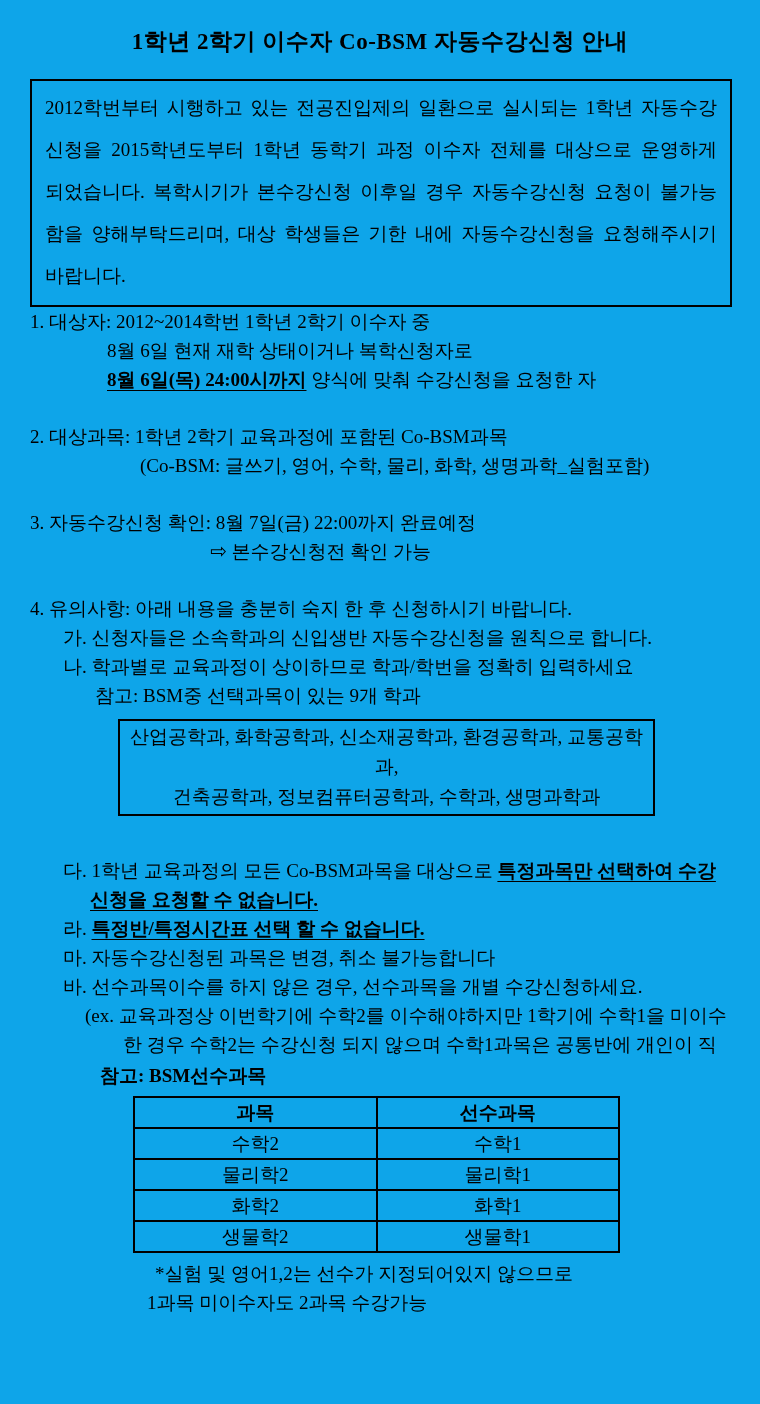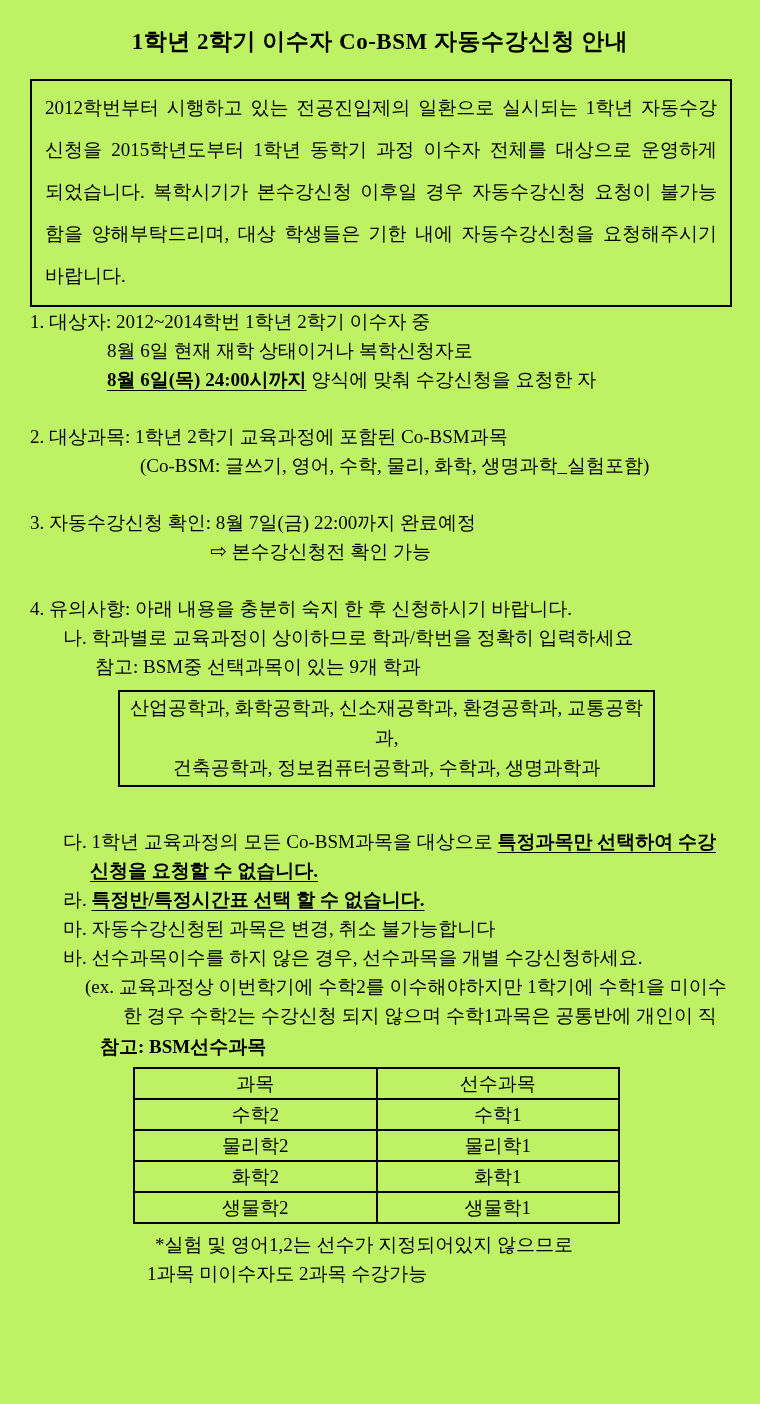--- a/index.html
+++ b/index.html
@@ -1,20 +1,20 @@
 <!DOCTYPE html>
 <html><head>
 <meta charset="utf-8">
 <style>
   html, body { margin: 0; padding: 0; background: #ffffff; }
   .page {
     position: relative;
     width: 760px;
     height: 1404px;
-    background: #bef264;
+    background: #0ea5e9;
     color: #000000;
     font-family: "Liberation Serif", "DejaVu Serif", serif;
     font-size: 19px;
     overflow: hidden;
     box-sizing: border-box;
     padding-top: 26px;
   }
   .doc-title {
     margin: 0;
     font-size: 23px;
@@ -67,21 +67,21 @@
     table-layout: fixed;
   }
   .prereq-table th, .prereq-table td {
     border: 2px solid #000;
     height: 29px;
     text-align: center;
     vertical-align: middle;
     font-size: 19px;
     padding: 0;
   }
-  .prereq-table th { font-weight: normal; text-align: center; }
+  .prereq-table th { font-weight: bold; text-align: center; }
   .arrow {
     font-family: "DejaVu Sans", sans-serif;
     font-size: 20px;
   }
   .note-lines { margin-top: 6px; }
 </style>
 </head>
 <body>
 
 <div class="page">
@@ -108,20 +108,21 @@
   <div class="sec mt-sec">
     <div class="line">3. 자동수강신청 확인: 8월 7일(금) 22:00까지 완료예정</div>
     <div class="line indent-180">
       <span class="arrow">⇨</span>
       <span>본수강신청전 확인 가능</span>
     </div>
   </div>
 
   <div class="sec mt-sec">
     <div class="line">4. 유의사항: 아래 내용을 충분히 숙지 한 후 신청하시기 바랍니다.</div>
+    <div class="line indent-33">가. 신청자들은 소속학과의 신입생반 자동수강신청을 원칙으로 합니다.</div>
     <div class="line indent-33">나. 학과별로 교육과정이 상이하므로 학과/학번을 정확히 입력하세요</div>
     <div class="line indent-65">참고: BSM중 선택과목이 있는 9개 학과</div>
 
     <div class="dept-box">
       <div>산업공학과, 화학공학과, 신소재공학과, 환경공학과, 교통공학과,</div>
       <div>건축공학과, 정보컴퓨터공학과, 수학과, 생명과학과</div>
     </div>
 
     <div class="line indent-33 gap-after-box">
       <span>다. 1학년 교육과정의 모든 Co-BSM과목을 대상으로 </span><span class="em">특정과목만 선택하여 수강</span>

